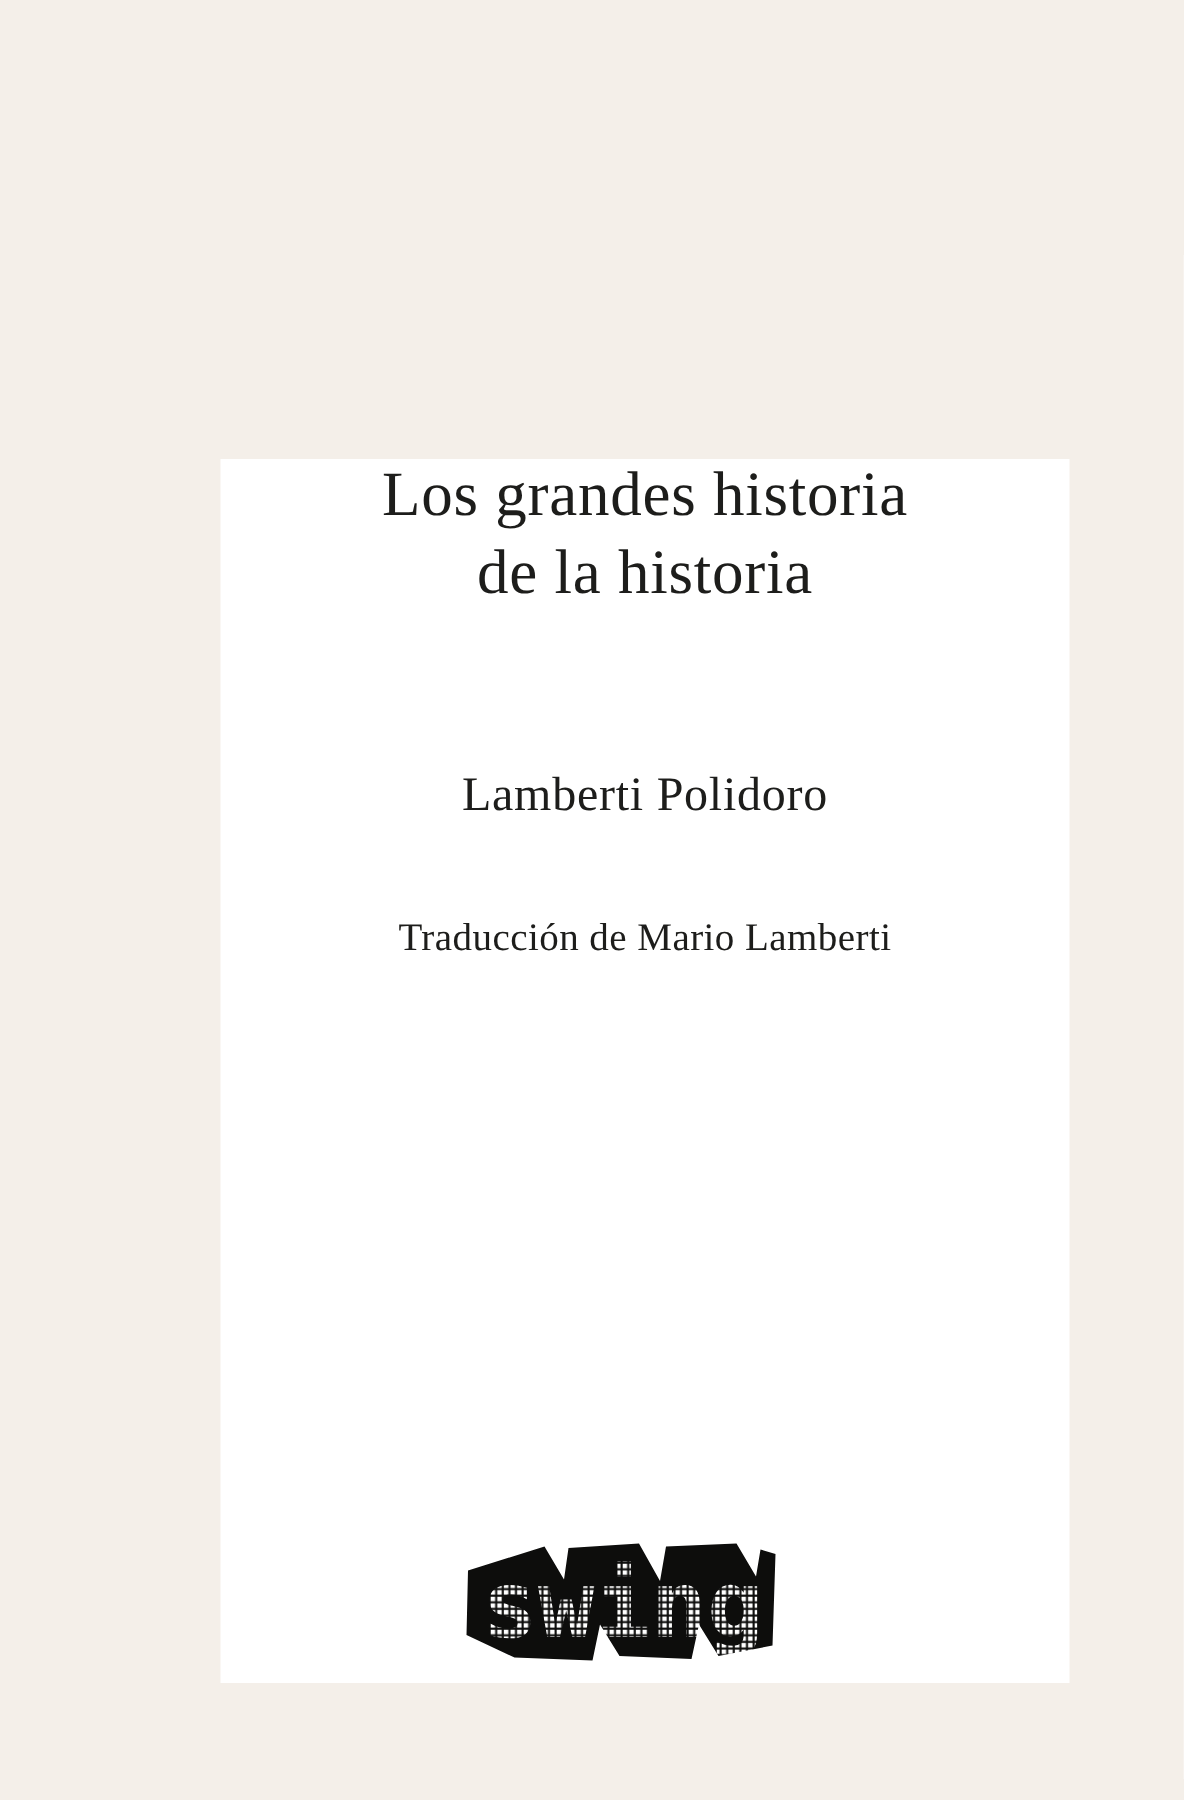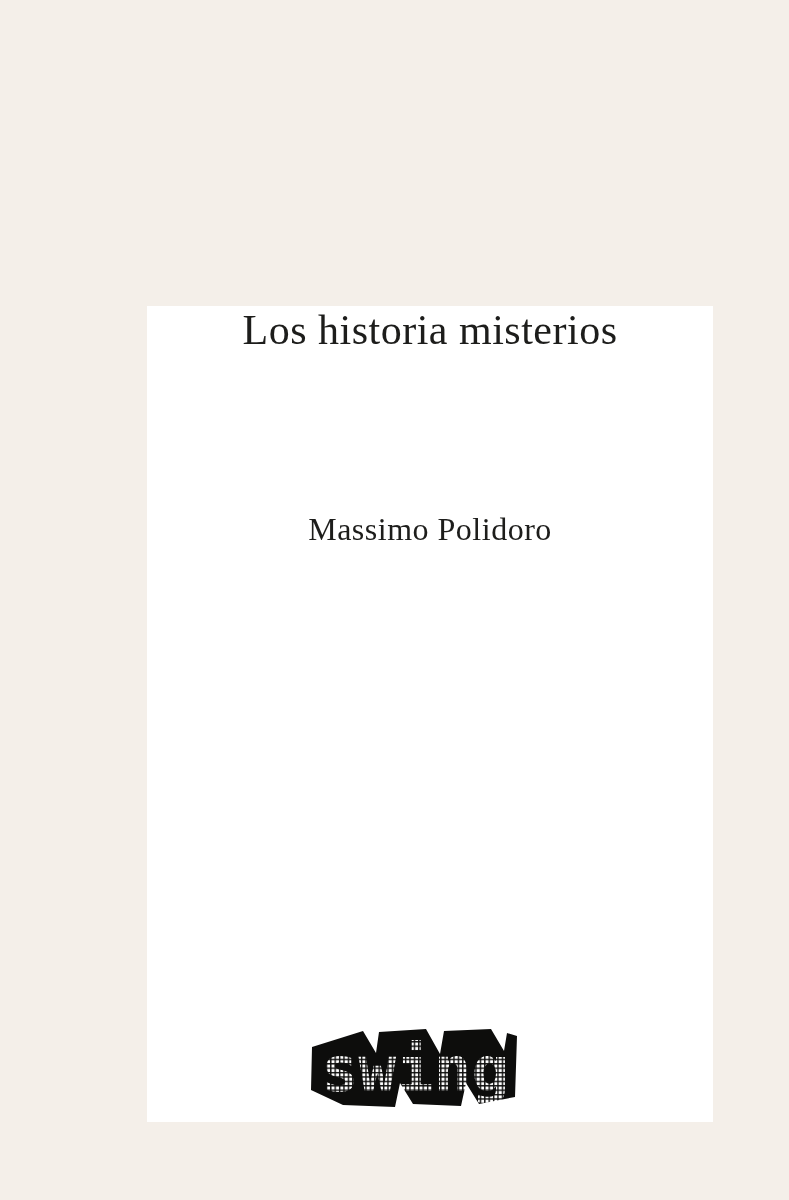--- a/index.html
+++ b/index.html
@@ -73,25 +73,27 @@
   }
 </style>
 </head>
 <body>
 
 <div id="stage">
 
   <div class="title-page">
 
     <div class="book-title">
-      <div>Los historia misterios</div>
+      <div>Los grandes historia</div>
+      <div>de la historia</div>
     </div>
 
-    <div class="author-name">Massimo Polidoro</div>
+    <div class="author-name">Lamberti Polidoro</div>
 
+    <div class="translation-credit">Traducción de Mario Lamberti</div>
 
     <div class="publisher-logo">
       <svg viewBox="0 0 210 90" xmlns="http://www.w3.org/2000/svg">
         <defs>
           <pattern id="halftone" patternUnits="userSpaceOnUse" width="4.4" height="4.4">
             <rect x="0.5" y="0.5" width="3.0" height="3.0" fill="#ffffff"></rect>
           </pattern>
         </defs>
 
         <path fill="#0d0d0c" d="M 3 27

